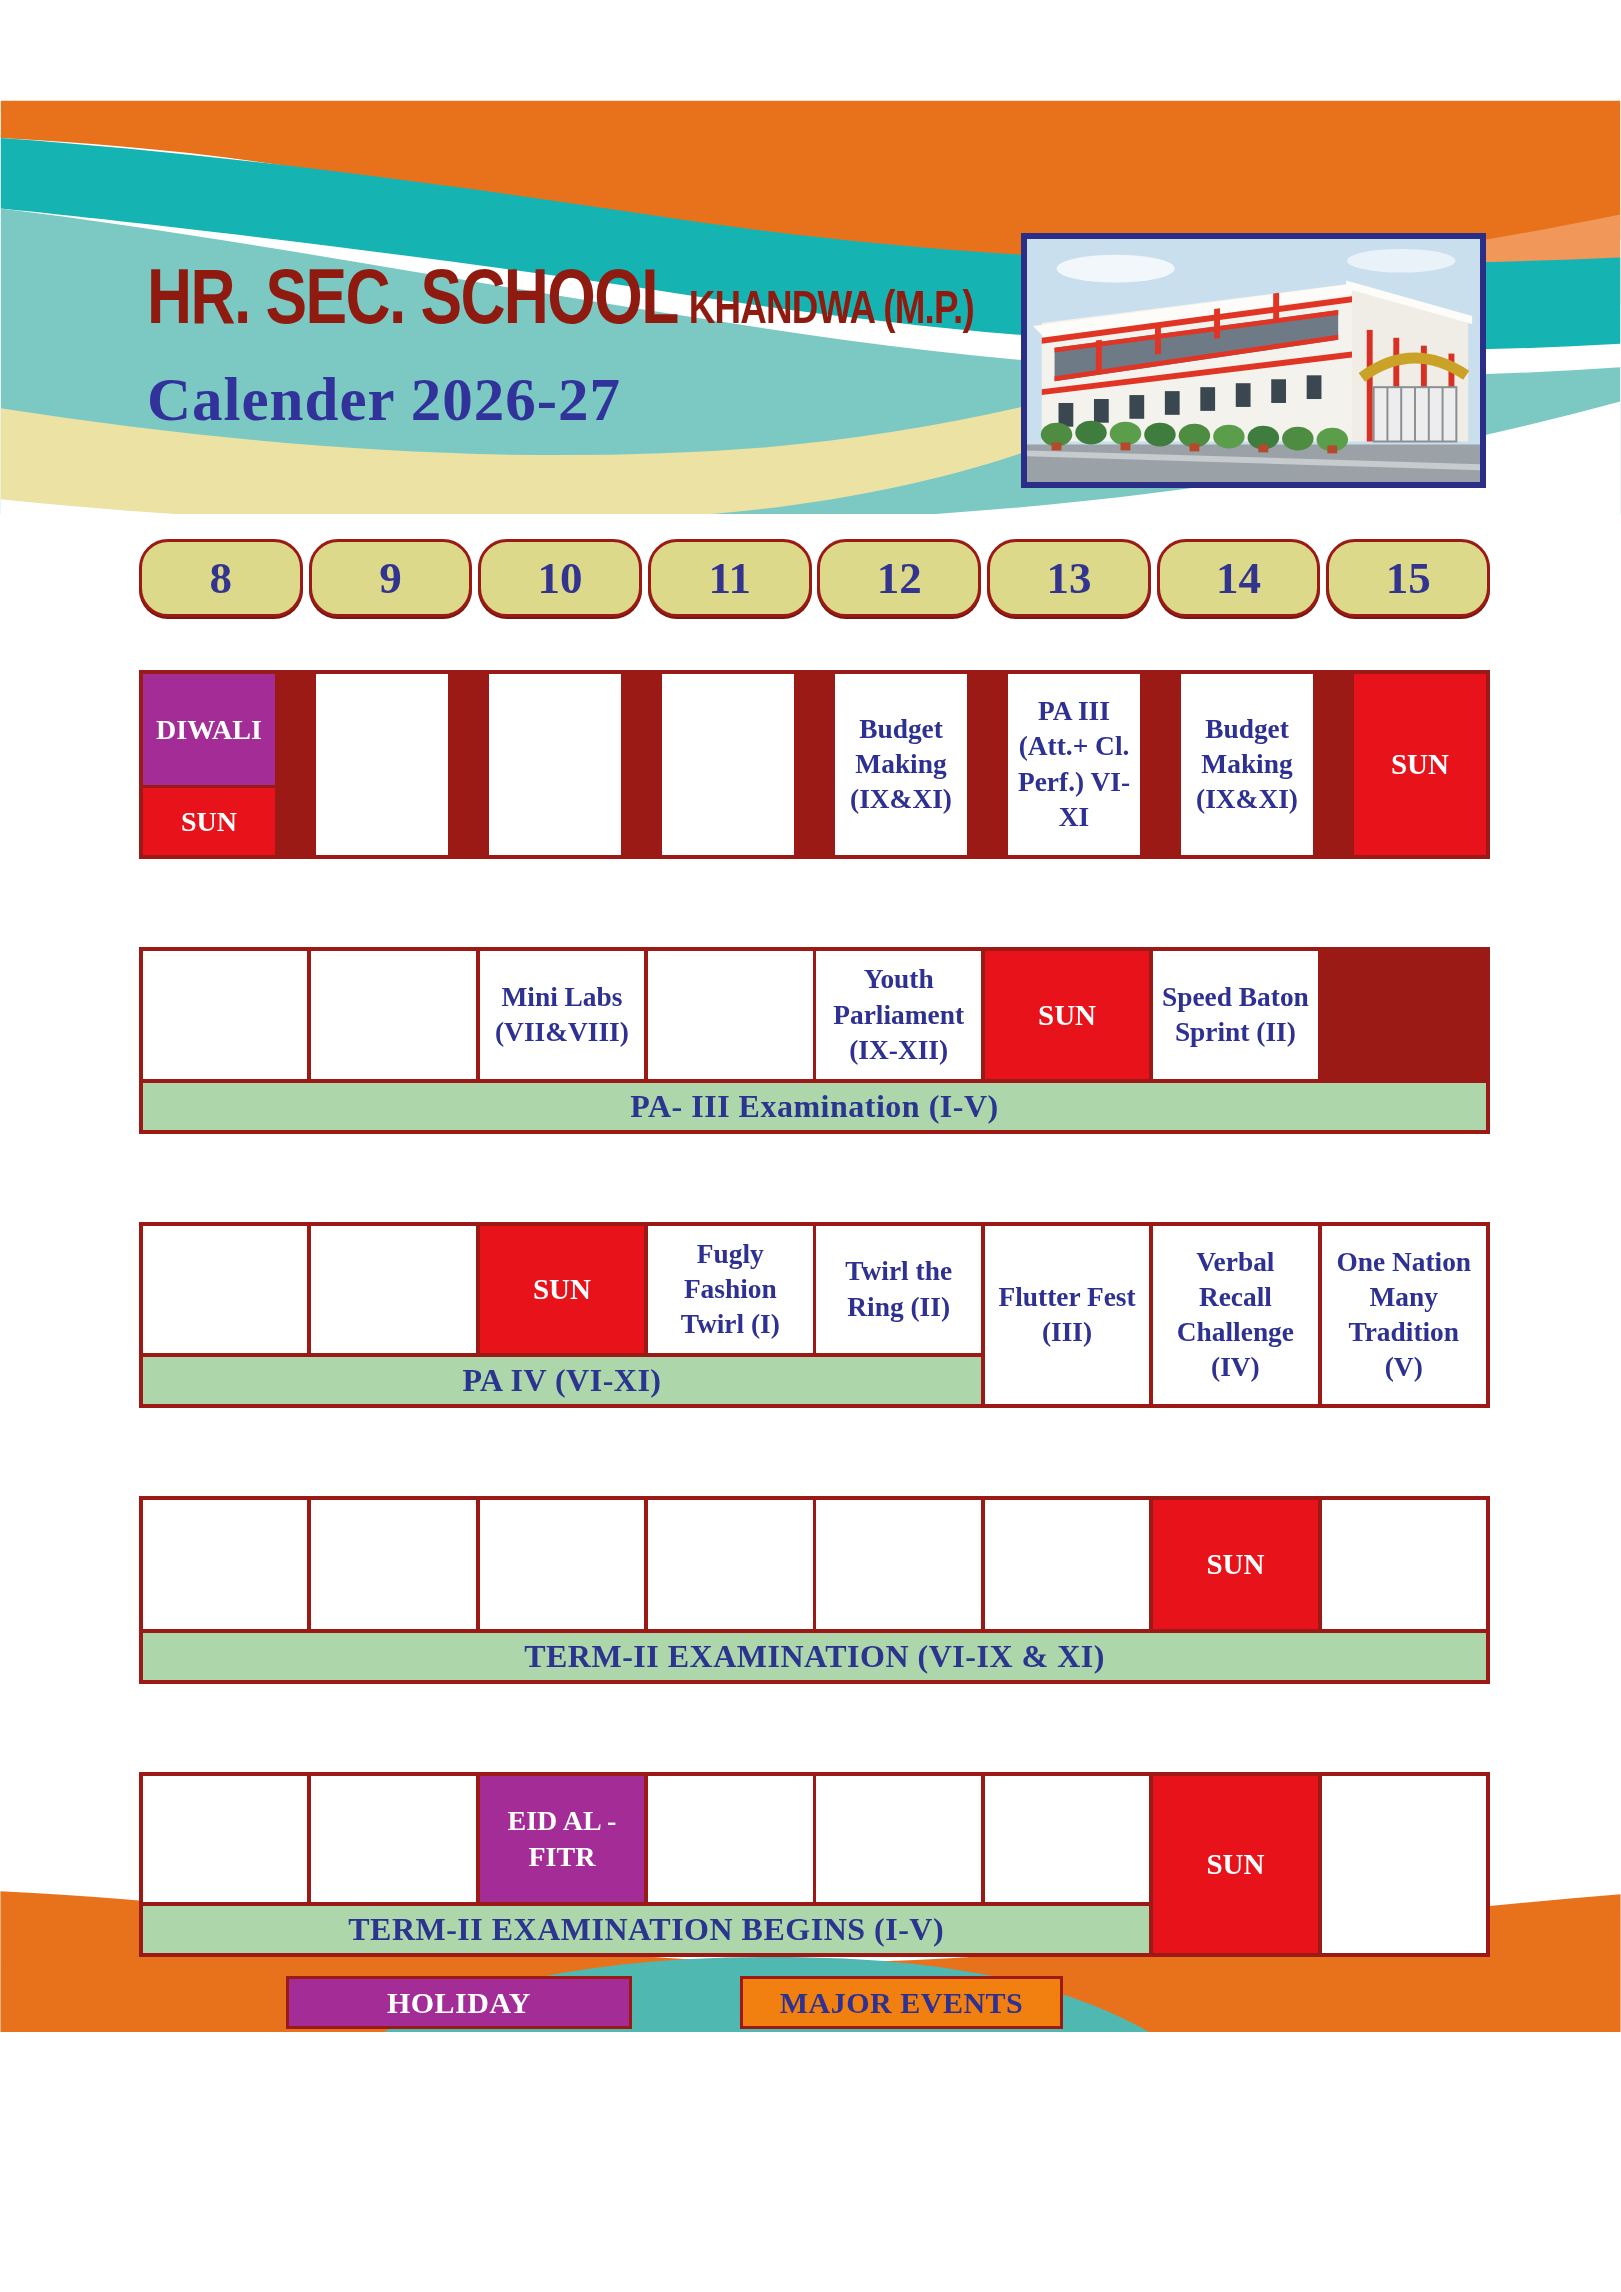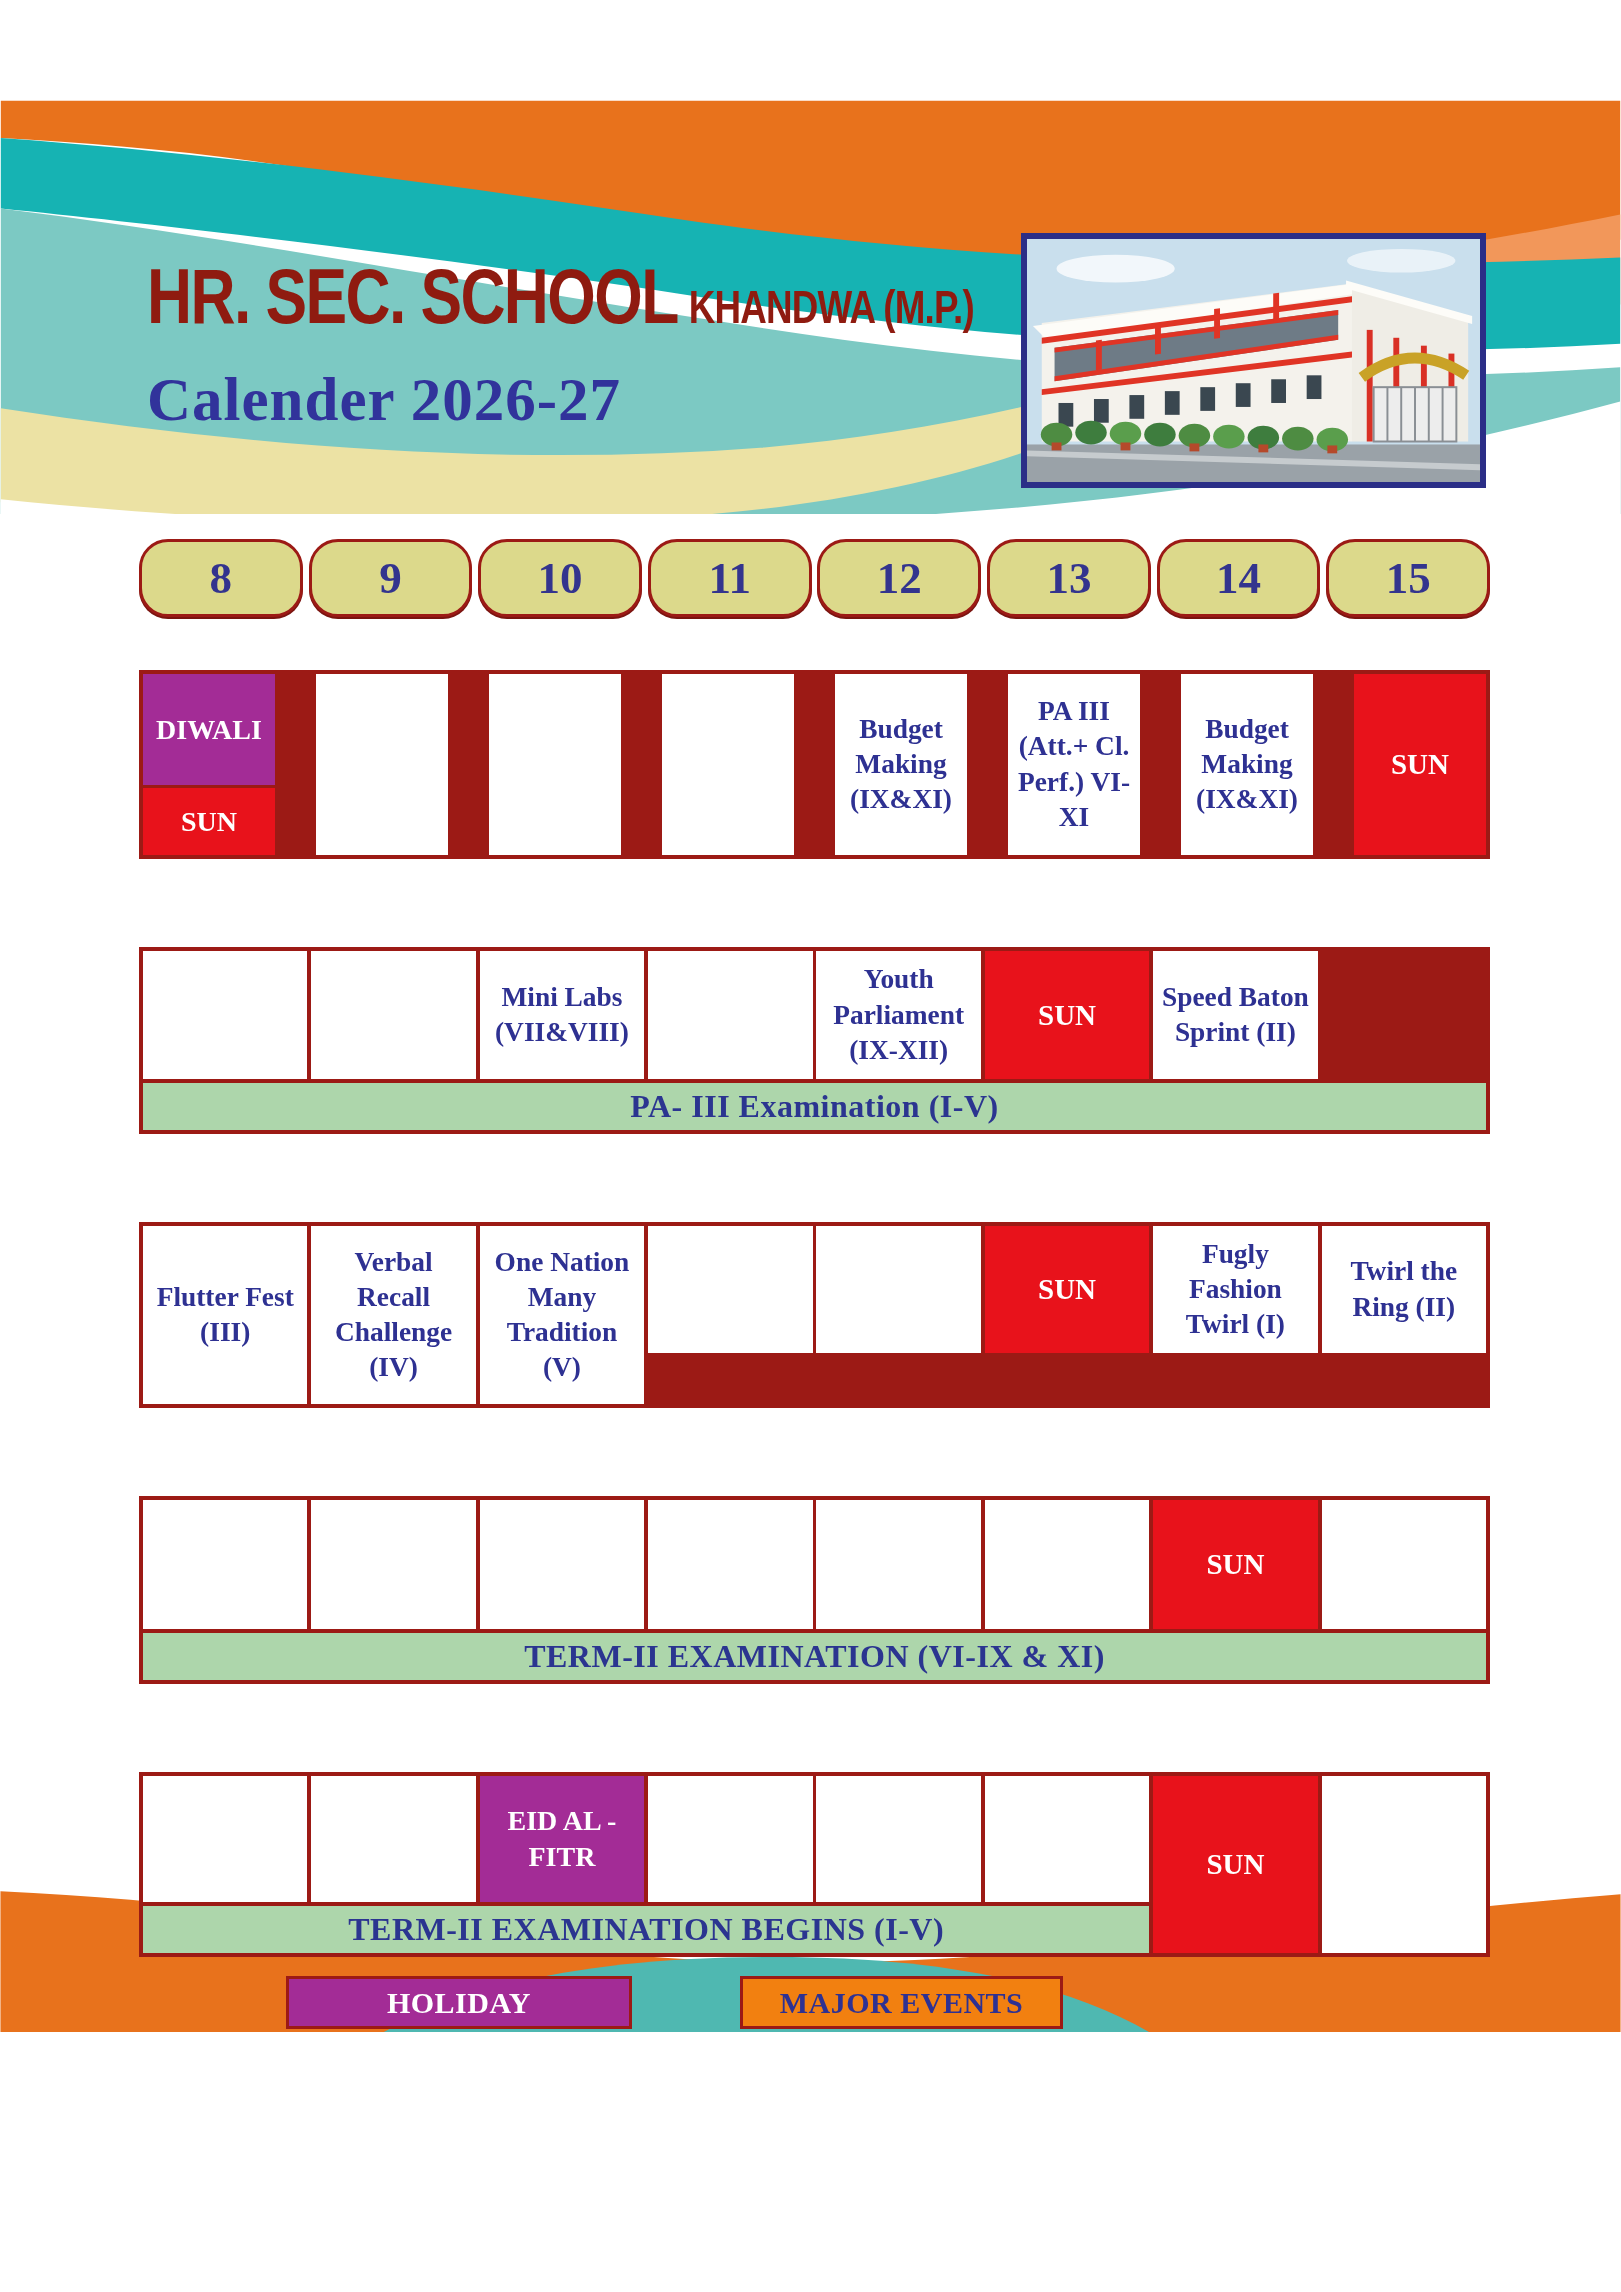--- a/index.html
+++ b/index.html
@@ -221,20 +221,21 @@
 
   <div class="cal-row row-r3">
     <div class="cell"></div>
     <div class="cell"></div>
     <div class="cell cell--sun">SUN</div>
     <div class="cell">Fugly Fashion Twirl (I)</div>
     <div class="cell">Twirl the Ring (II)</div>
     <div class="cell cell--tall">Flutter Fest (III)</div>
     <div class="cell cell--tall">Verbal Recall Challenge (IV)</div>
     <div class="cell cell--tall">One Nation Many Tradition (V)</div>
+    <div class="banner banner--c15">PA IV (VI-XI)</div>
   </div>
 
   <div class="cal-row row-r4">
     <div class="cell"></div>
     <div class="cell"></div>
     <div class="cell"></div>
     <div class="cell"></div>
     <div class="cell"></div>
     <div class="cell"></div>
     <div class="cell cell--sun">SUN</div>

